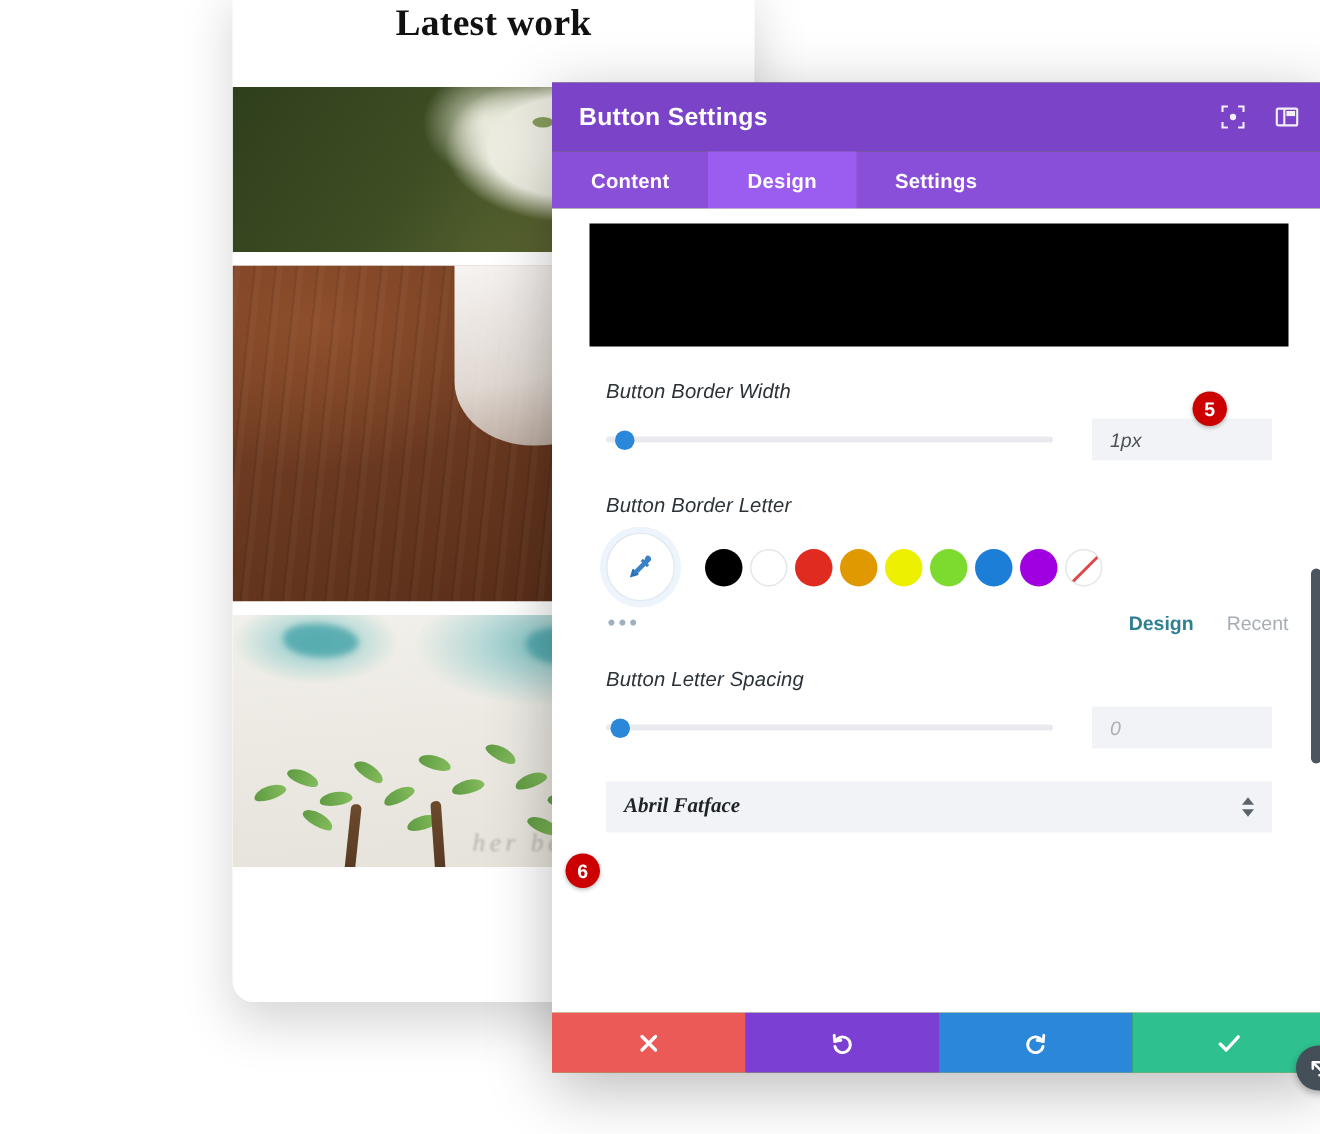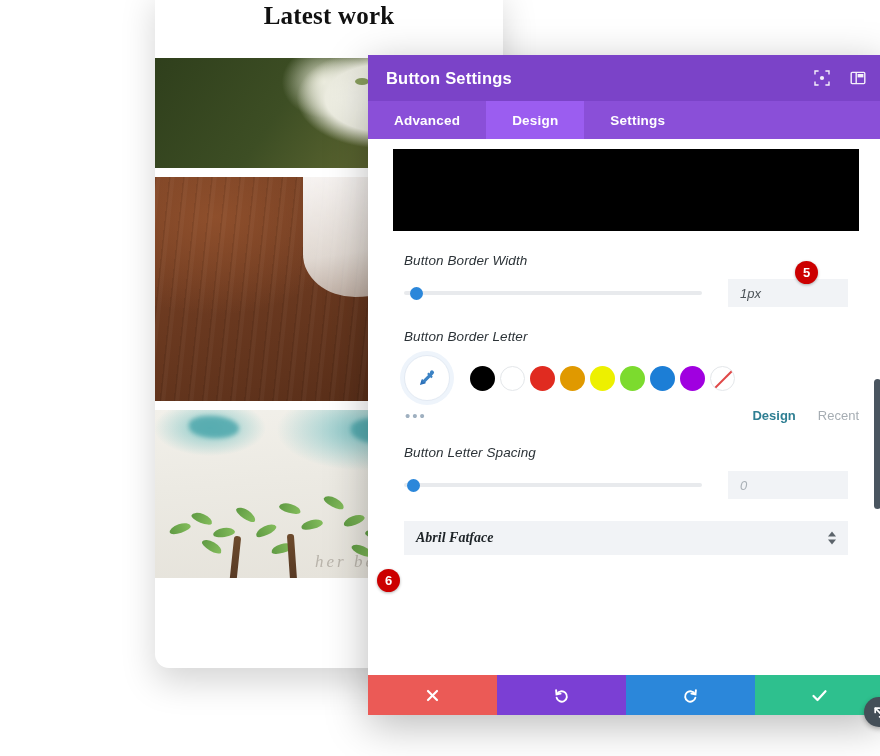--- a/index.html
+++ b/index.html
@@ -427,21 +427,21 @@
           <svg width="16" height="16" viewBox="0 0 16 16" fill="none" stroke="#ffffff" stroke-width="1.4">
             <rect x="1.2" y="2.4" width="13.6" height="11.2" rx="1"></rect>
             <line x1="6.2" y1="2.4" x2="6.2" y2="13.6"></line>
             <rect x="7.6" y="4" width="5.8" height="3.4" fill="#ffffff" stroke="none"></rect>
           </svg>
         </span>
       </div>
     </div>
 
     <div class="tabs">
-      <div class="tab">Advanced</div>
+      <div class="tab">Content</div>
       <div class="tab active">Design</div>
       <div class="tab">Settings</div>
     </div>
 
     <div class="modal-body">
       <div class="scroll-area">
 
         <div class="preview-black"></div>
 
         <div class="field">

